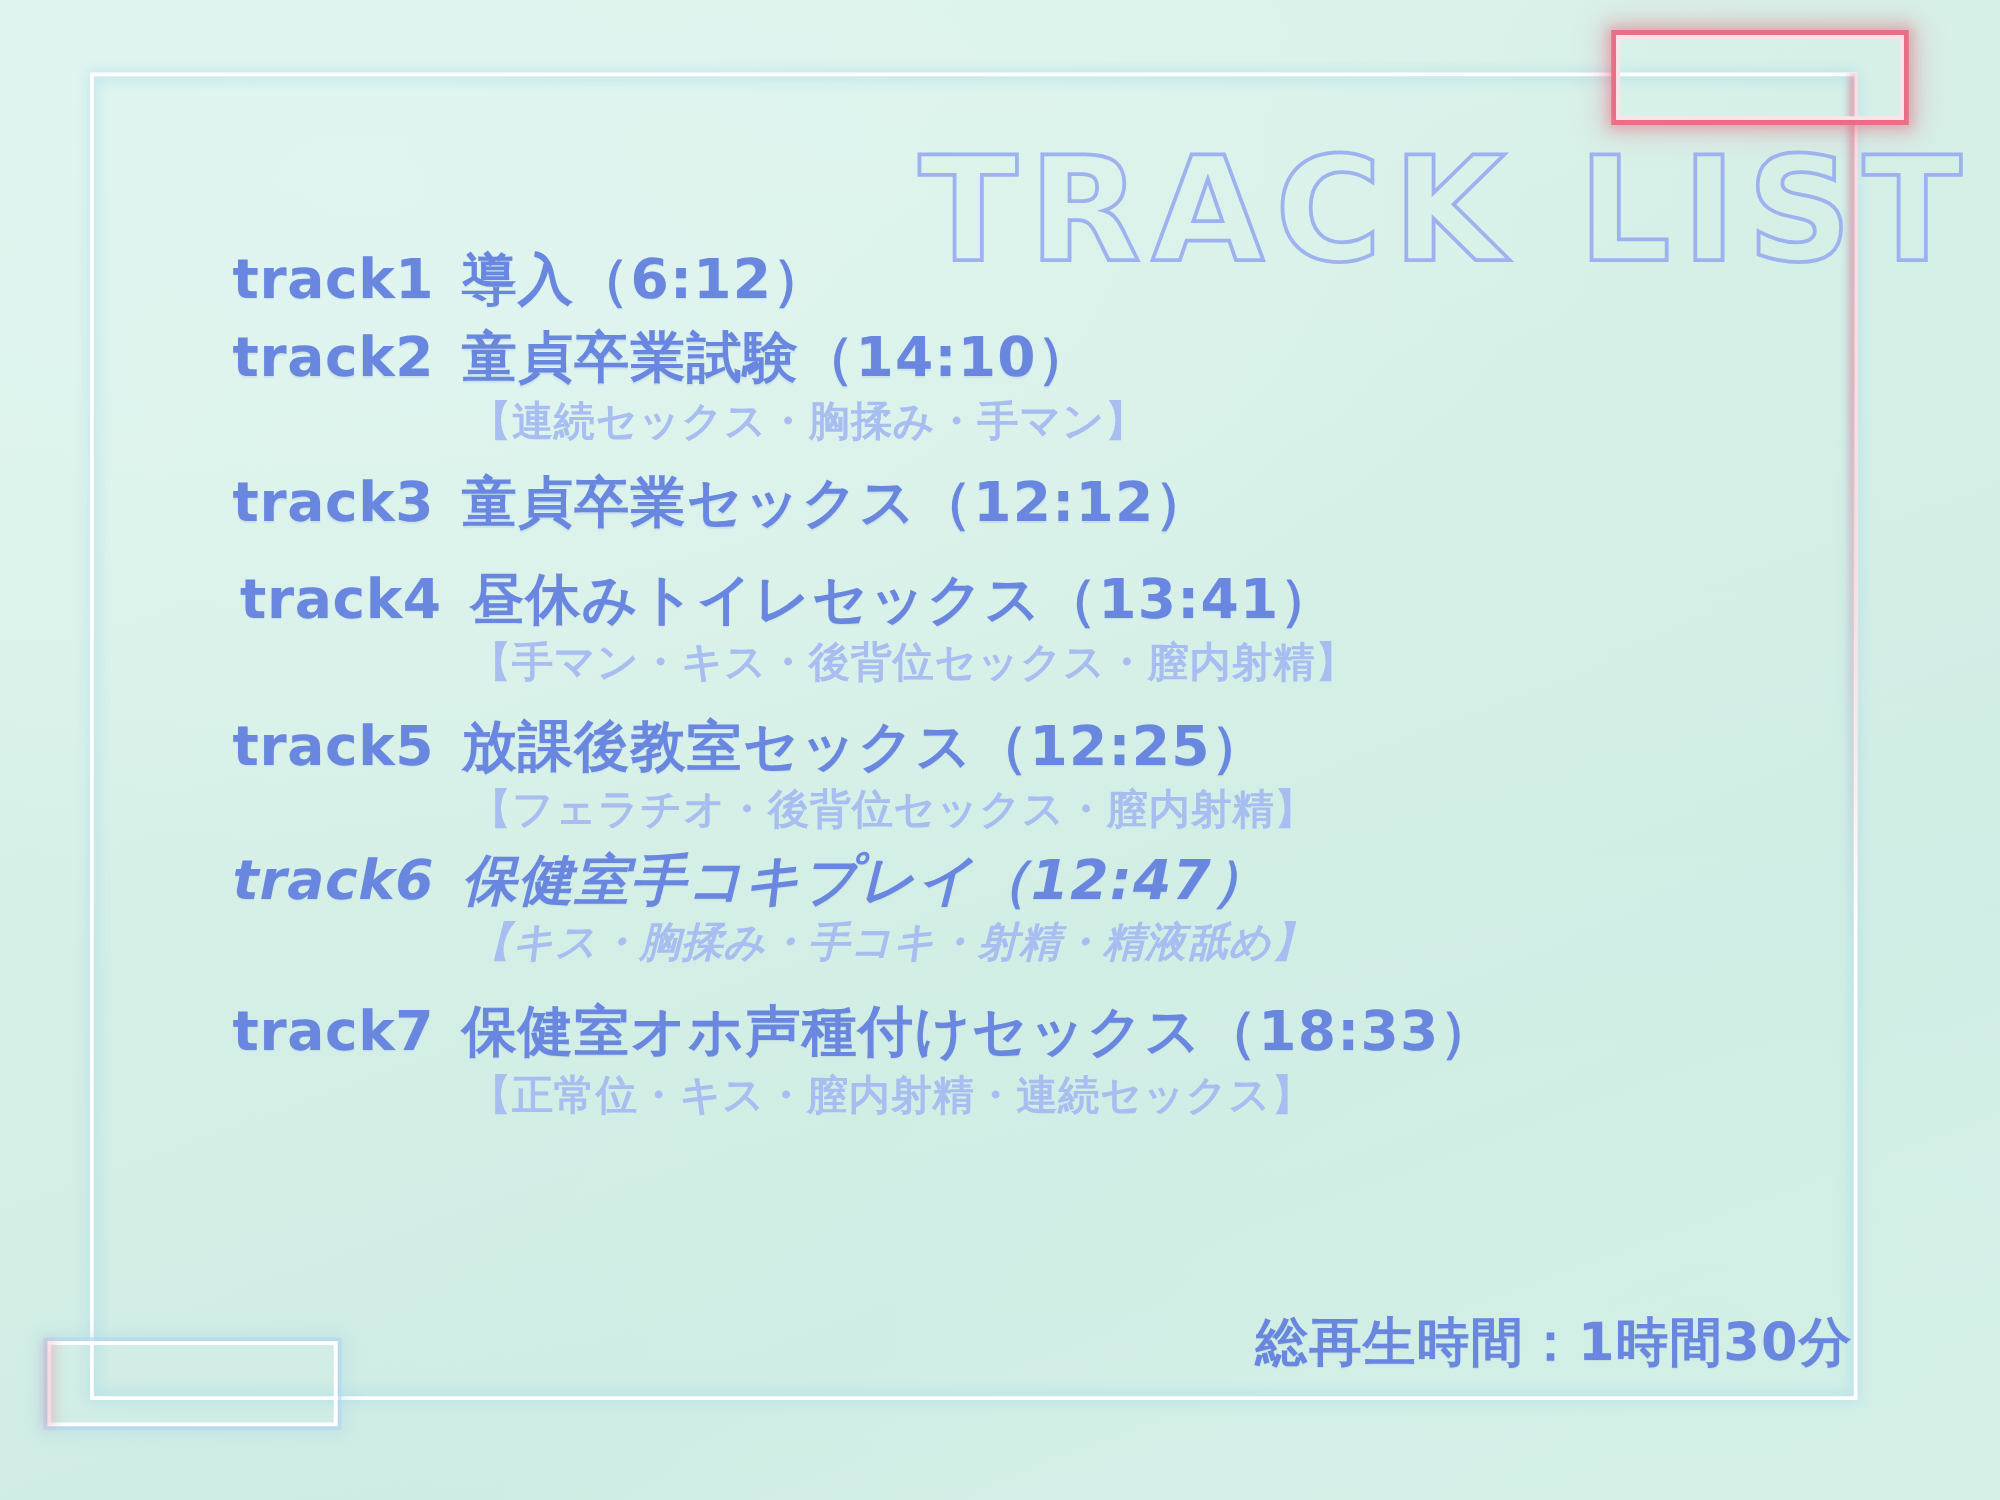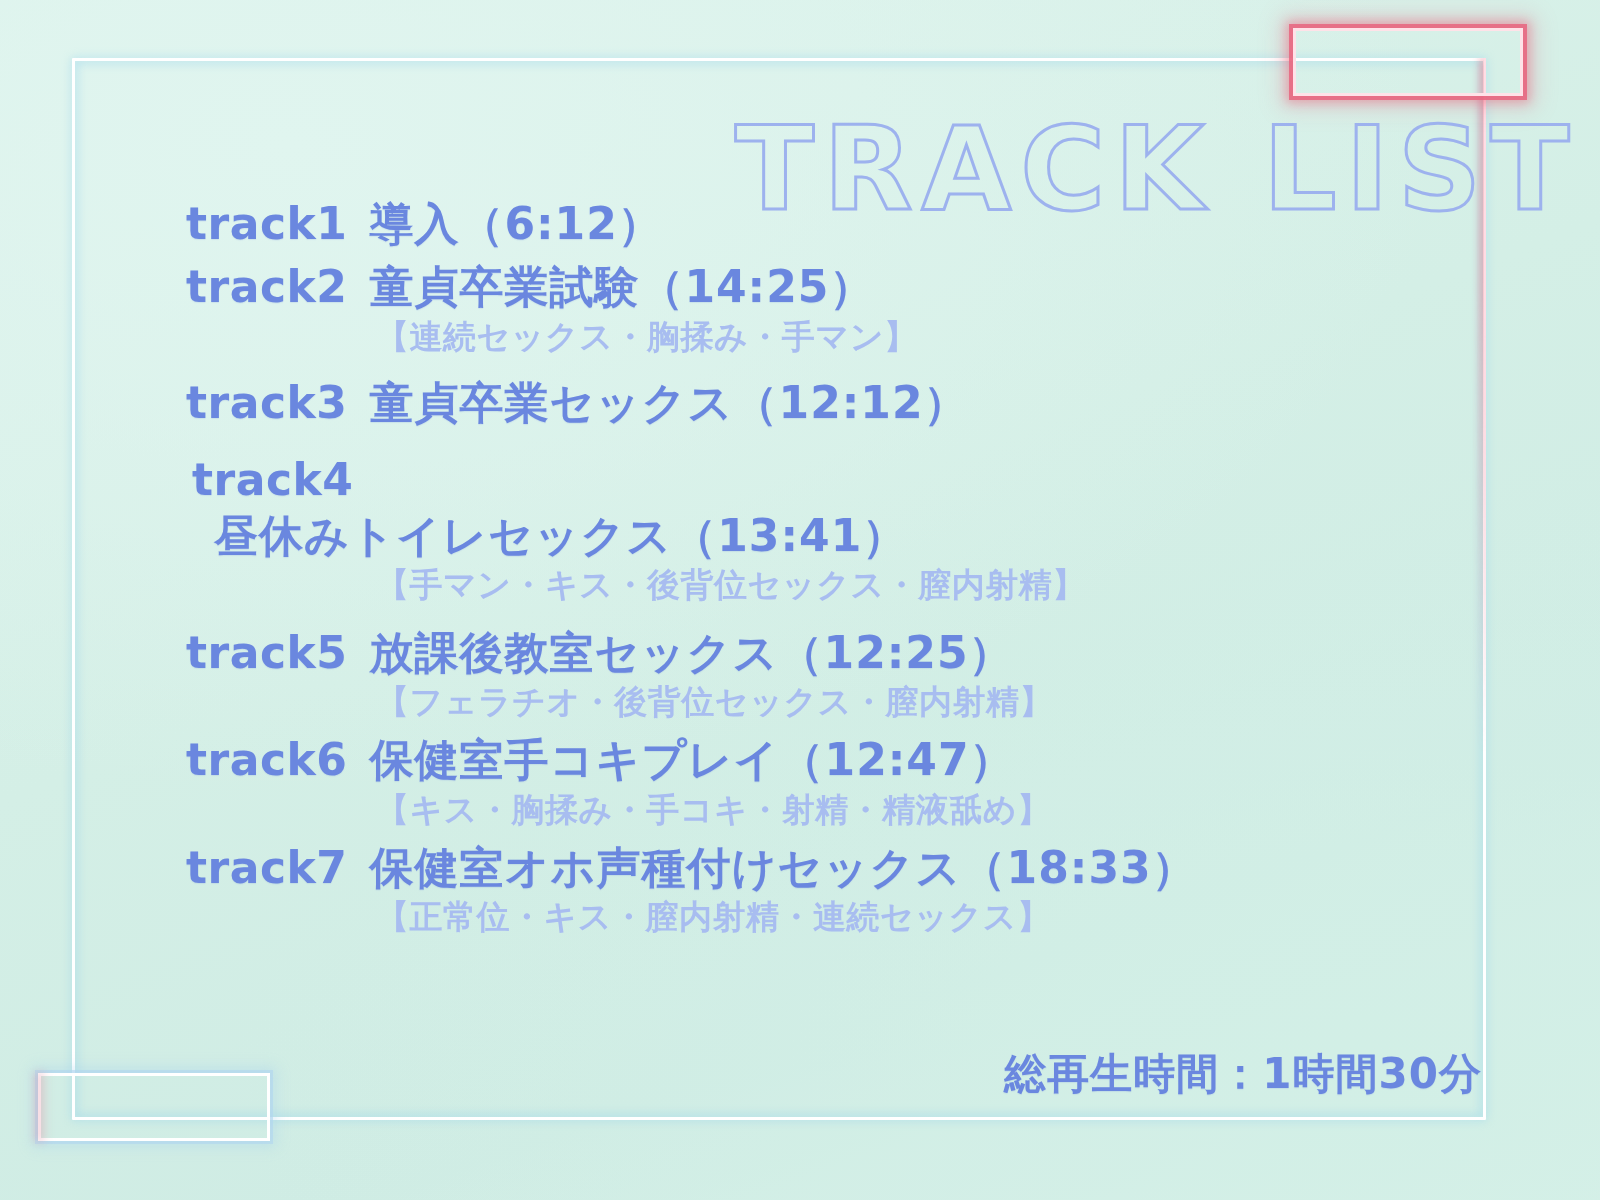--- a/index.html
+++ b/index.html
@@ -174,23 +174,23 @@
     line-height: 1.3;
     white-space: nowrap;
   }
 
   
   .t1 { margin-bottom: 8px; }
   .t2 { margin-bottom: 16px; }
   .t3 { margin-bottom: 22px; }
   .t4 { margin-bottom: 18px; }
   .t5 { margin-bottom: 8px; }
-  .t6 { margin-bottom: 8px; }
+  .t6 { margin-bottom: 22px; font-style: italic; }
   .t7 { margin-bottom: 0; }
-  .t4 .track-main { padding-left: 6px; flex-direction: column; }
+  .t4 .track-main { padding-left: 6px; }
 
   
   .footer {
     position: absolute;
     right: 118px;
     top: 1046px;
     color: #6a87df;
     font-size: 42px;
     font-weight: 700;
     letter-spacing: 1px;
@@ -219,21 +219,21 @@
     <div class="track t1">
       <div class="track-main">
         <span class="track-no">track1</span>
         <span class="track-title">導入（6:12）</span>
       </div>
     </div>
 
     <div class="track t2">
       <div class="track-main">
         <span class="track-no">track2</span>
-        <span class="track-title">童貞卒業試験（14:25）</span>
+        <span class="track-title">童貞卒業試験（14:10）</span>
       </div>
       <div class="track-sub">【連続セックス・胸揉み・手マン】</div>
     </div>
 
     <div class="track t3">
       <div class="track-main">
         <span class="track-no">track3</span>
         <span class="track-title">童貞卒業セックス（12:12）</span>
       </div>
     </div>

